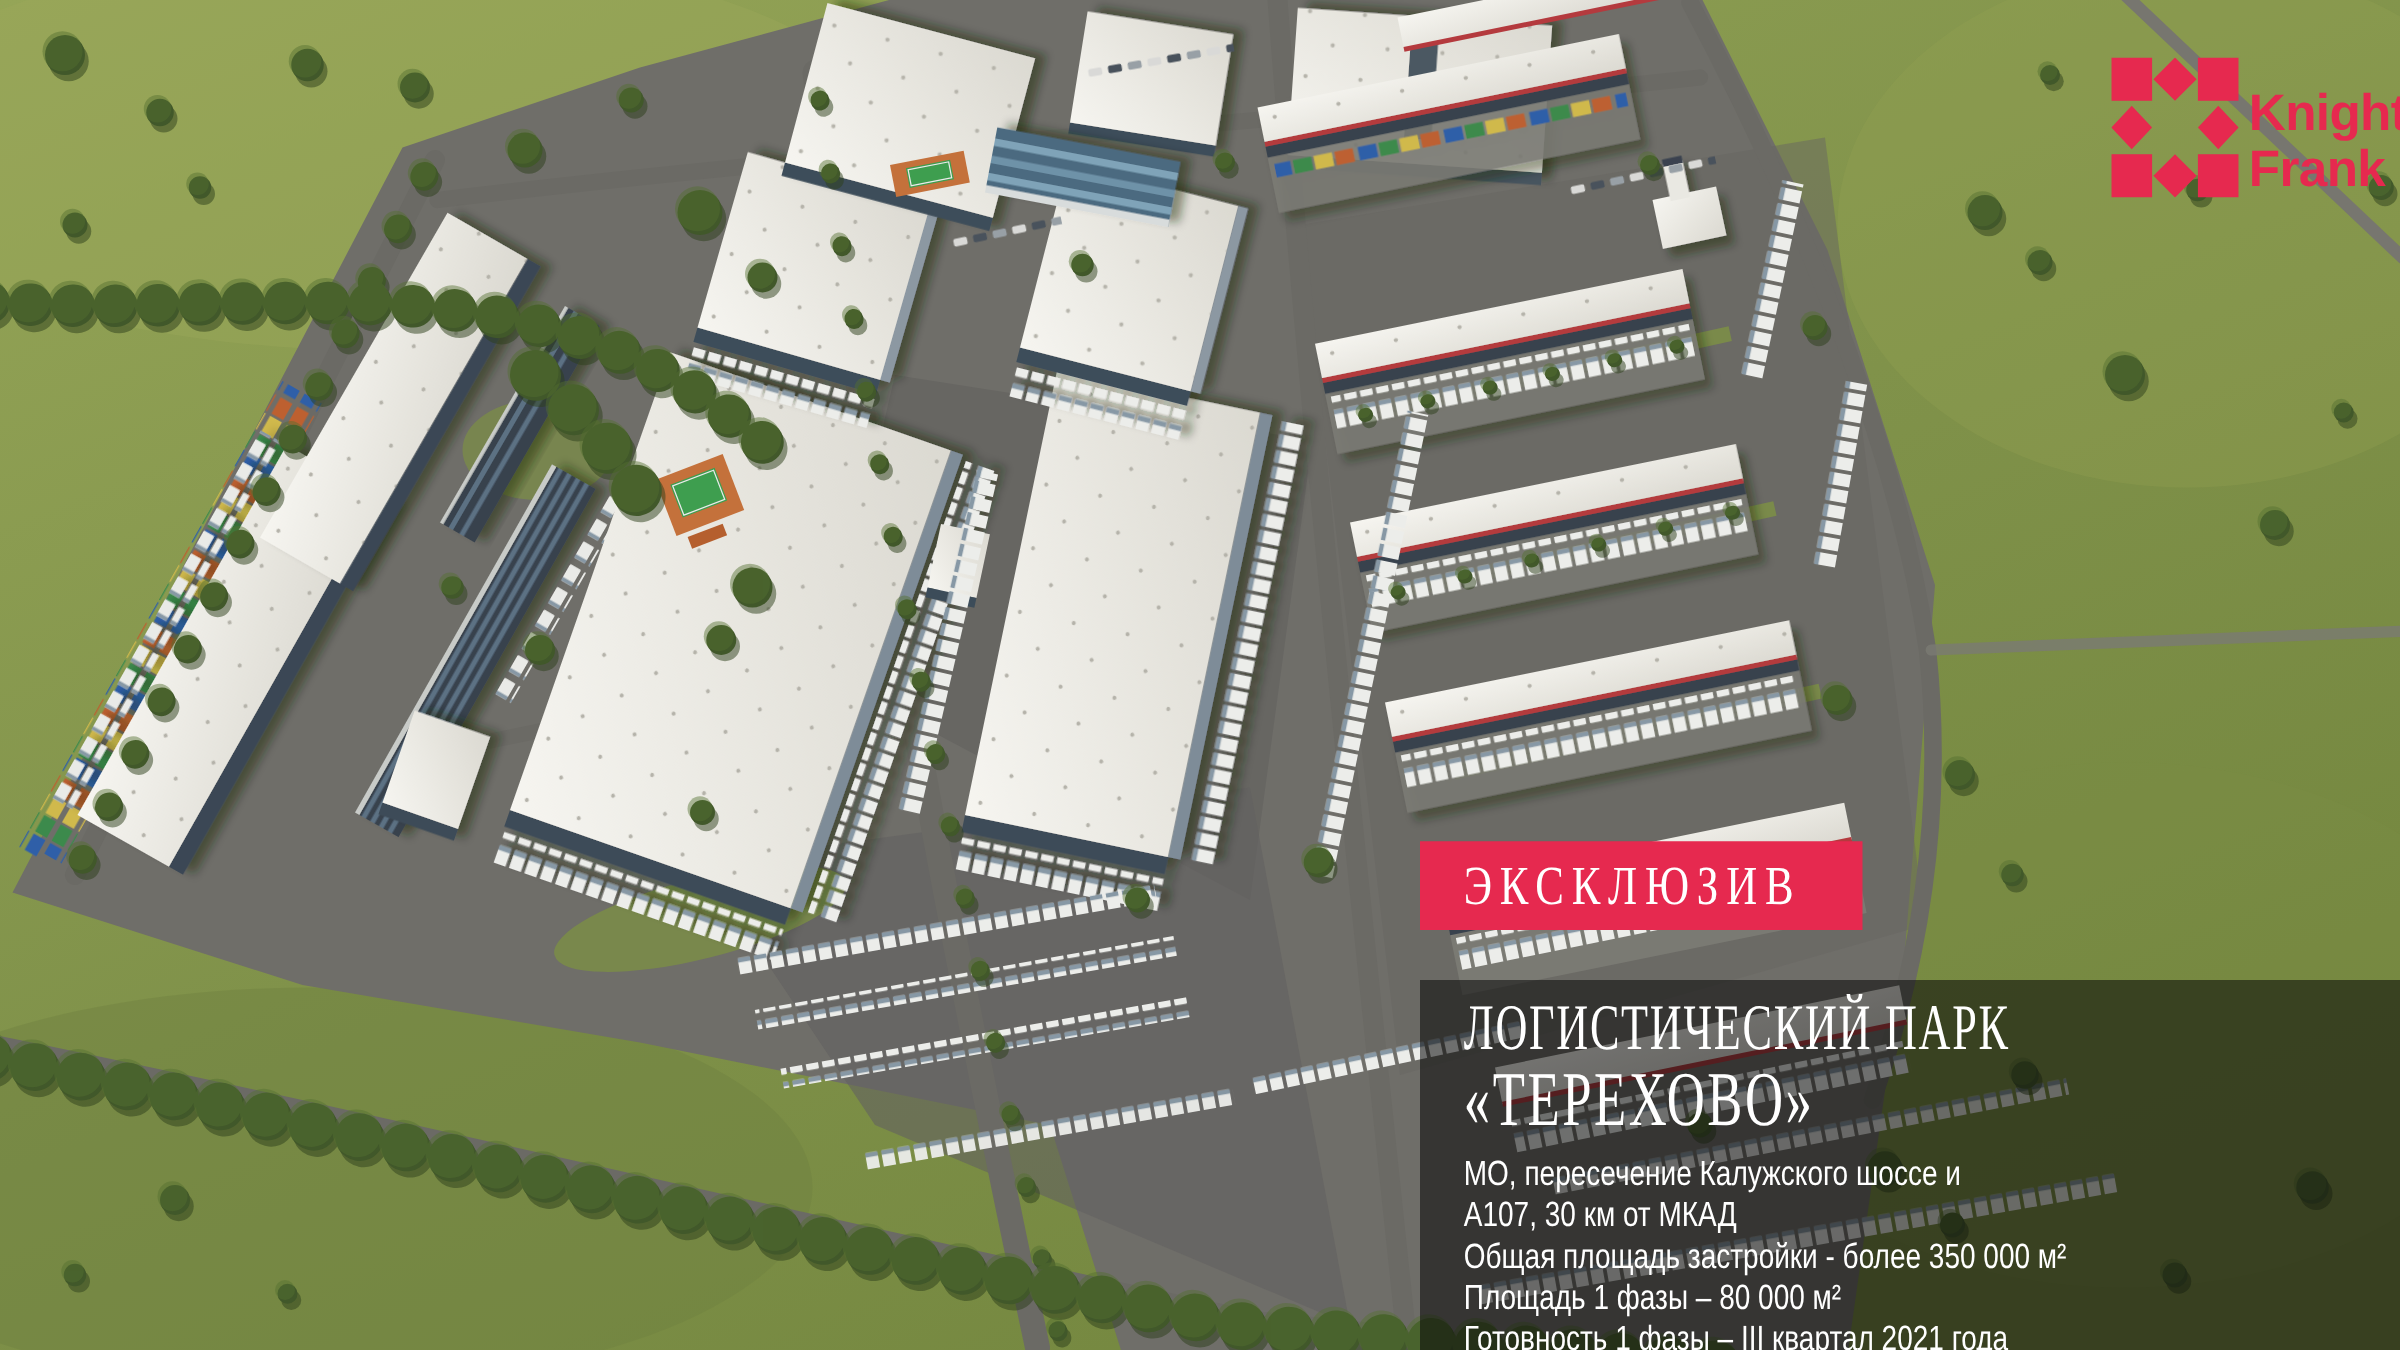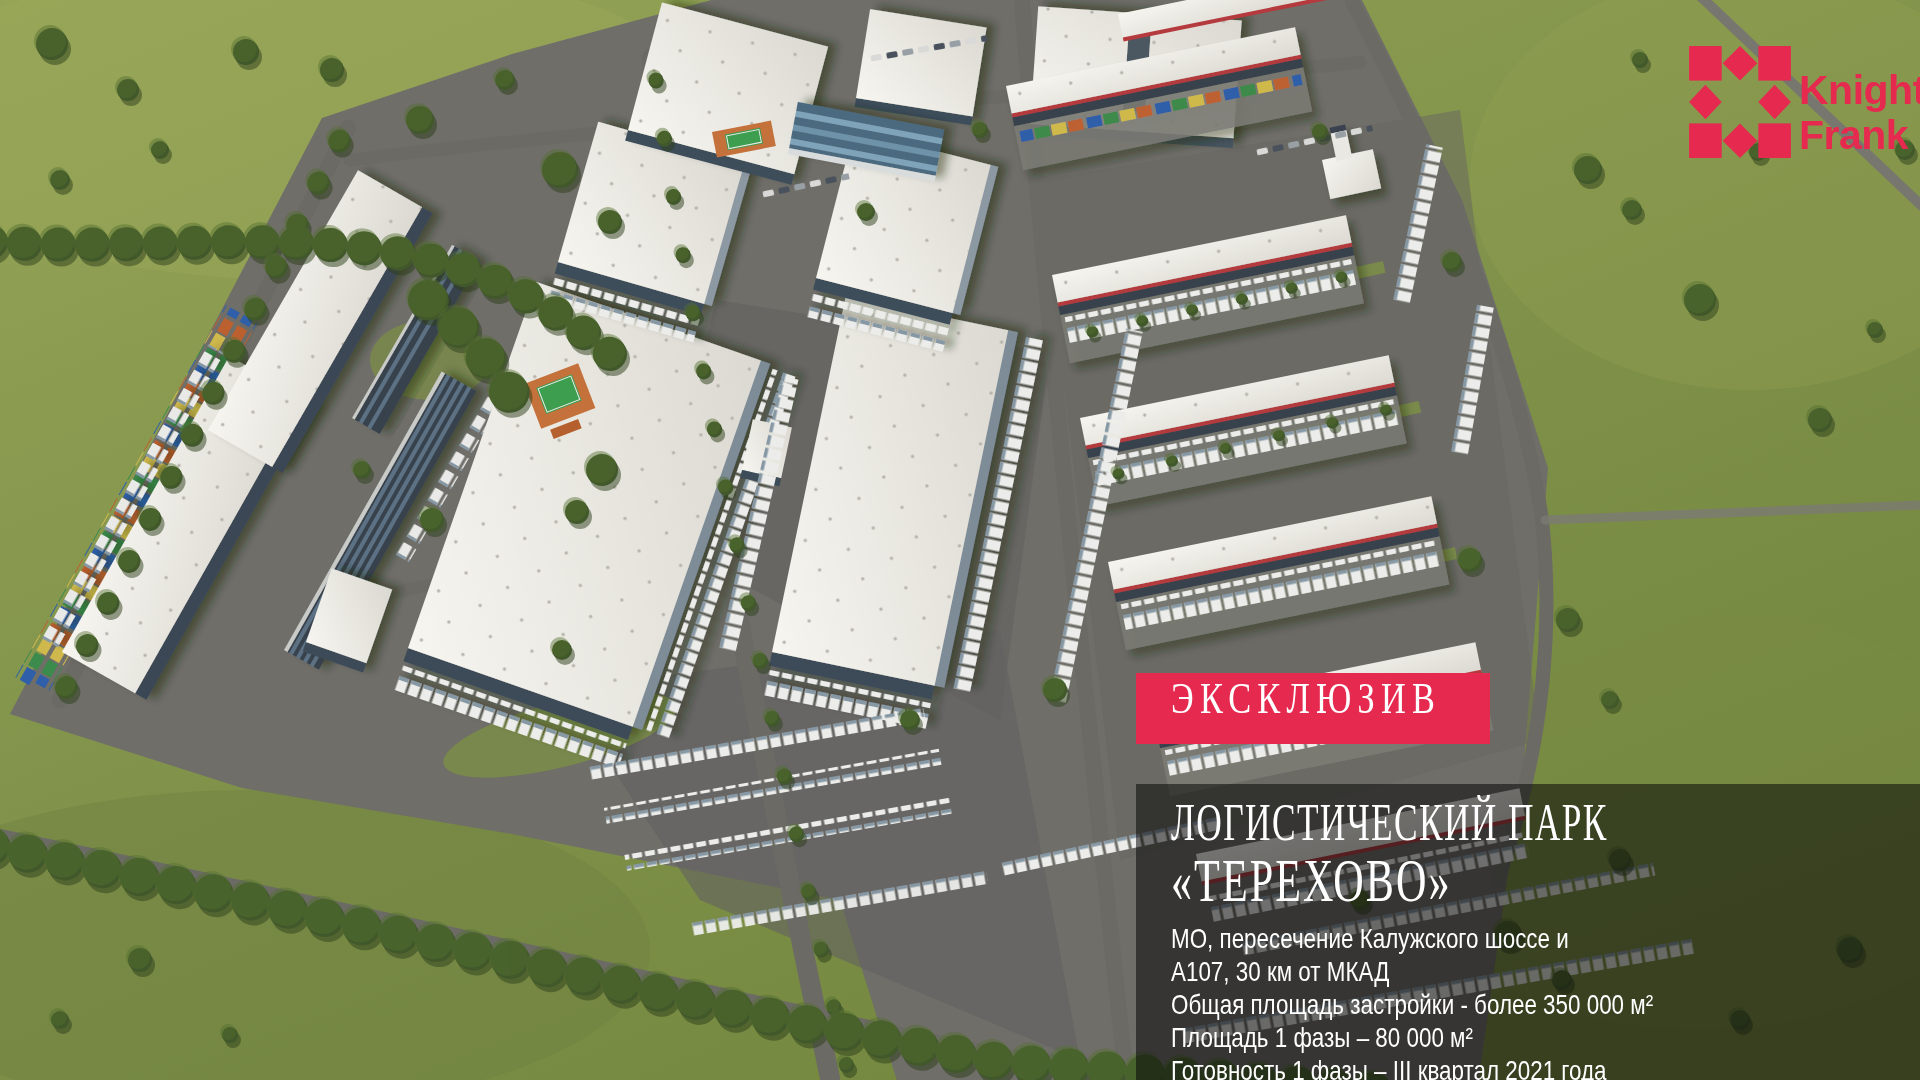--- a/index.html
+++ b/index.html
@@ -5,21 +5,21 @@
   html,body{margin:0;padding:0;background:#222;}
   .stage{position:relative;width:1920px;height:1080px;overflow:hidden;
          font-family:"Liberation Sans",sans-serif;}
   .stage svg.scene{position:absolute;left:0;top:0;}
   
   .kf-logo{position:absolute;left:1689px;top:46px;display:flex;align-items:flex-end;gap:8px;}
   .kf-text{color:var(--brand,#E6294F);font-weight:bold;font-size:41px;line-height:45px;
            letter-spacing:-0.5px;font-family:"Liberation Sans",sans-serif;}
   
   .banner{position:absolute;left:1136px;top:673px;width:354px;height:71px;
-          background:var(--brand,#E6294F);display:flex;align-items:flex-start;}
+          background:var(--brand,#E6294F);display:flex;align-items:center;}
   .banner span{display:inline-block;margin-left:35px;color:#fff;
           font-family:"Liberation Serif",serif;font-size:44px;letter-spacing:8px;
           transform:scaleX(.78);transform-origin:0 50%;white-space:nowrap;}
   
   .panel{position:absolute;left:1136px;top:784px;width:784px;height:308px;
          background:var(--overlay,rgba(8,8,8,0.55));color:#fff;
          padding:12px 0 0 35px;box-sizing:border-box;}
   .title1{font-family:"Liberation Serif",serif;font-size:52px;line-height:54px;
           letter-spacing:2px;transform:scaleX(.68);transform-origin:0 50%;white-space:nowrap;}
   .title2{font-family:"Liberation Serif",serif;font-size:62px;line-height:60px;

